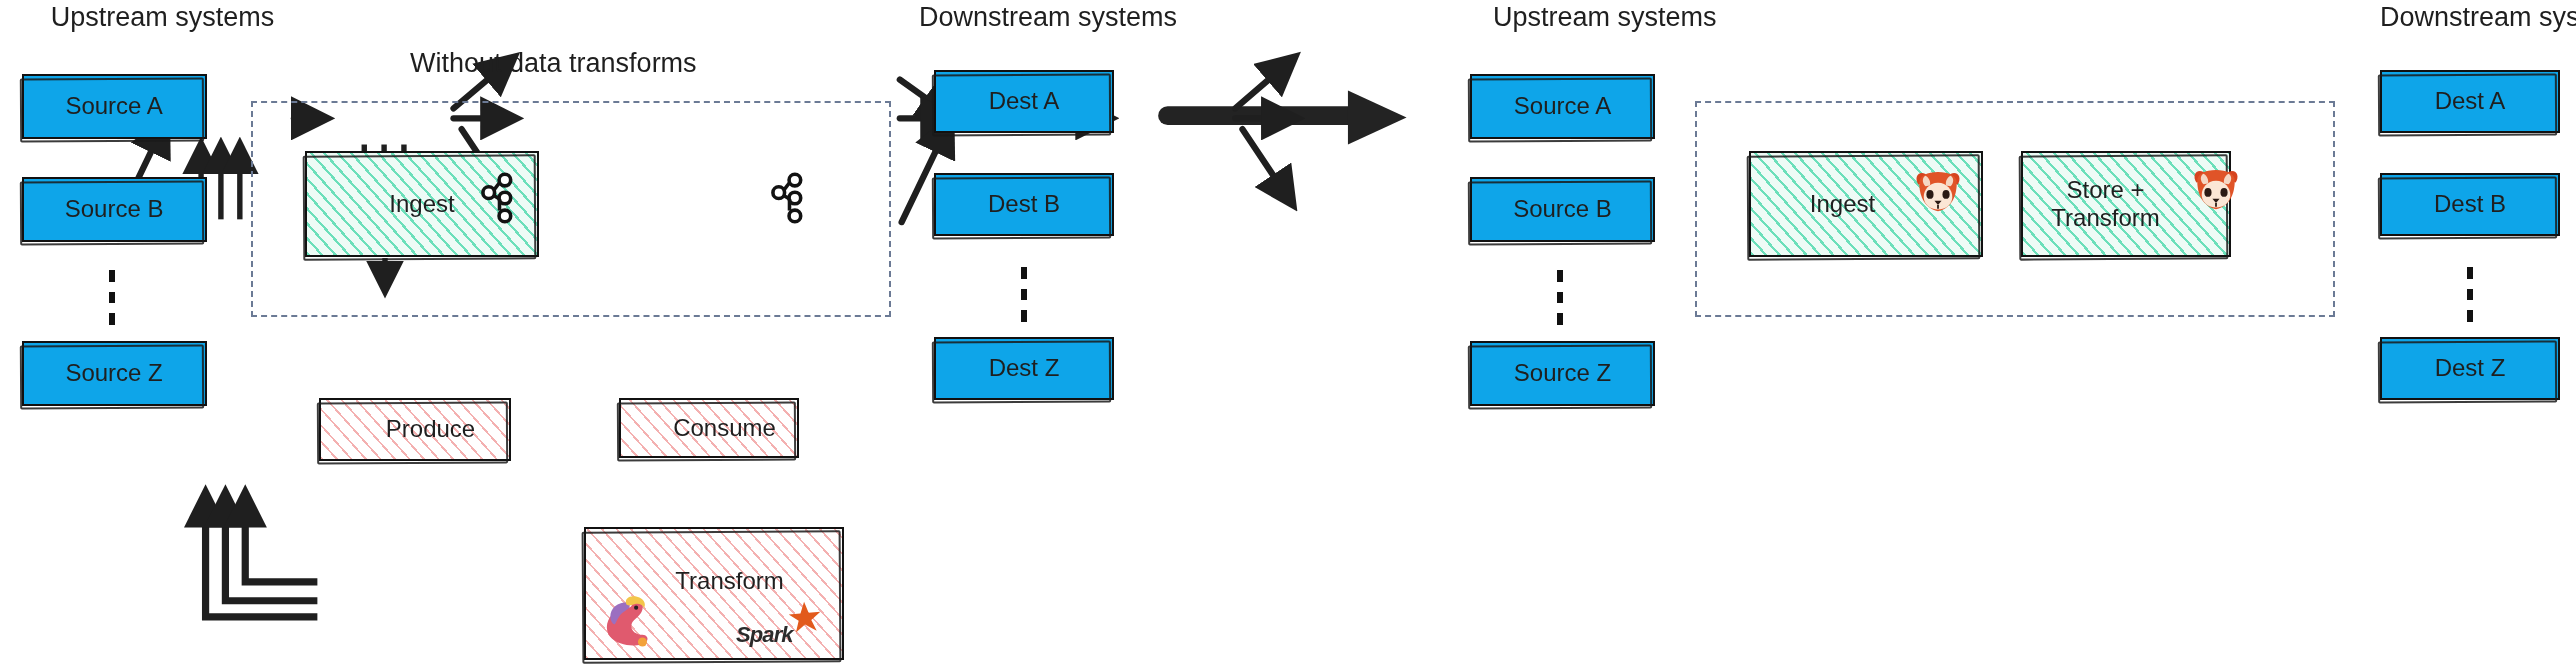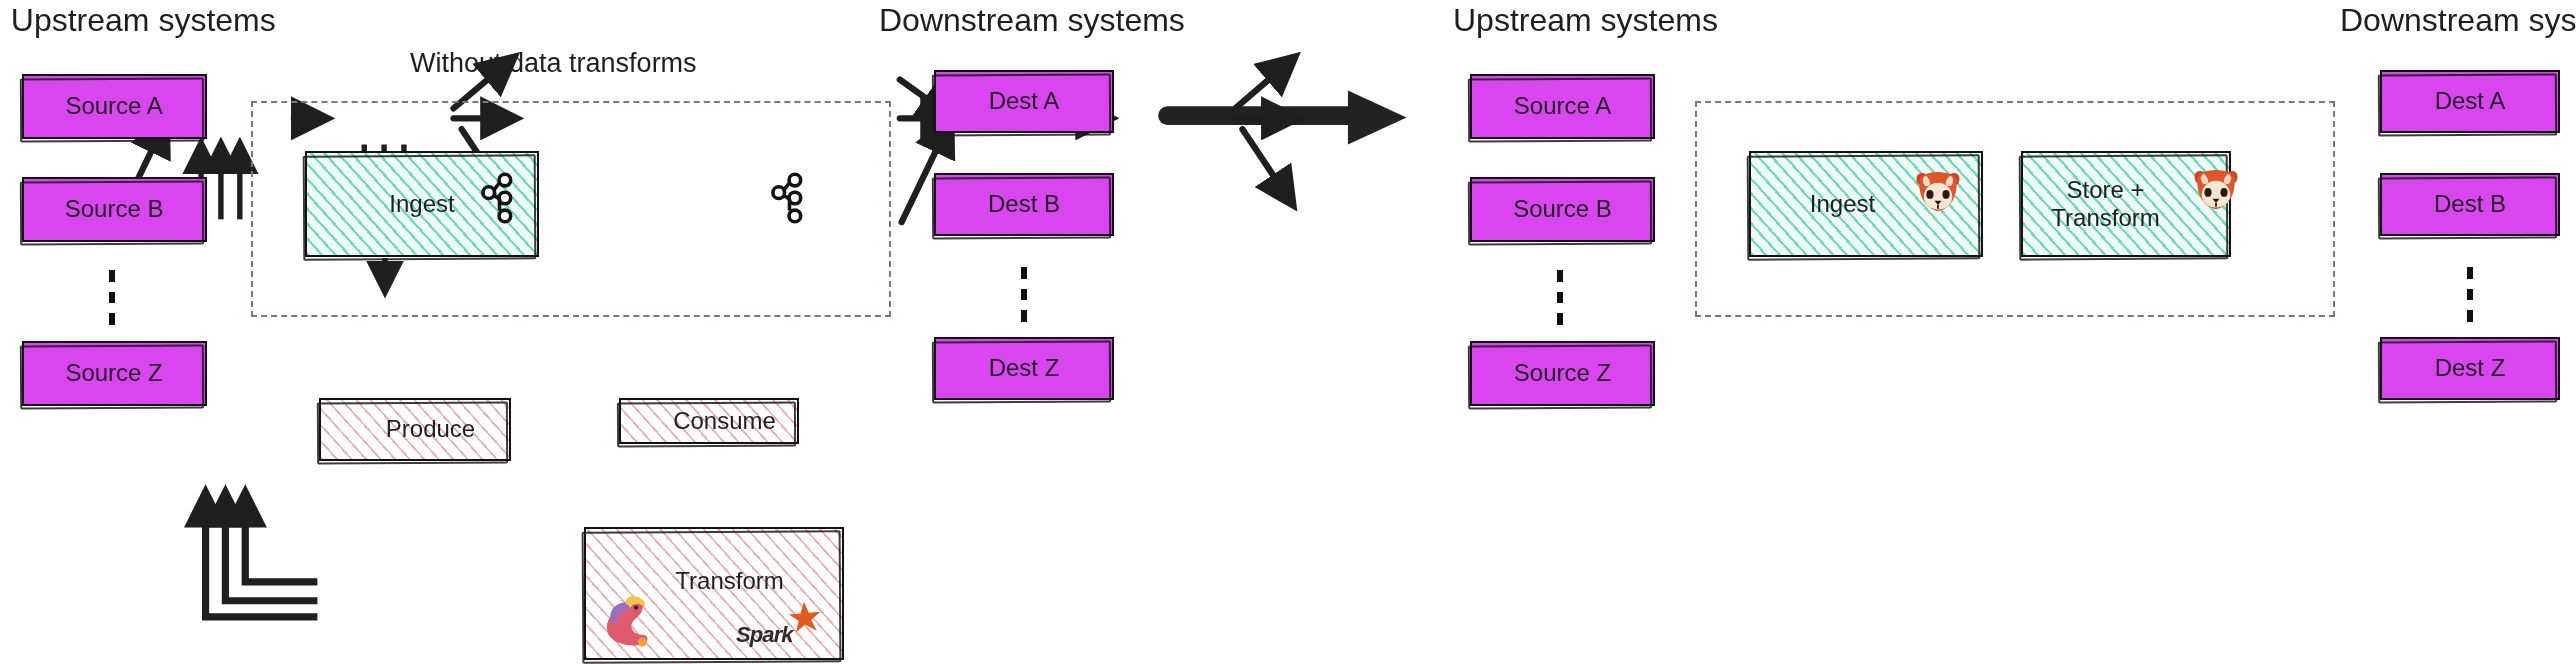--- a/index.html
+++ b/index.html
@@ -14,33 +14,33 @@
     height: 665px;
     background: #ffffff;
     overflow: hidden;
   }
   .lbl {
     position: absolute;
     color: #1f1f1f;
     white-space: nowrap;
     line-height: 1.15;
   }
-  .section-head { font-size: 32px; }
+  .section-head { font-size: 27px; margin-left: 40px; }
   .panel-title  { font-size: 27px; text-align: right; }
 
   
   .box {
     position: absolute;
     display: flex;
     align-items: center;
     justify-content: center;
     color: #1f1f1f;
     font-size: 24px;
     text-align: center;
-    background: #d946ef;
+    background: #0ea5e9;
     border: 2.7px solid #111111;
   }
   .box .txt { position: relative; z-index: 3; line-height: 1.18; }
   
   .box::before {
     content: "";
     position: absolute;
     left: -3.6px; top: 1.8px; right: 0.9px; bottom: -4.5px;
     border: 2.3px solid #1a1a1a;
     border-radius: 1.8px;
@@ -266,21 +266,21 @@
       <i></i>
   </div>
   <div class="box plain" style="left:934px; top:337px; width:180px; height:63px;">
     <span class="txt">Dest Z</span>
   </div>
 
   <div class="box hatch-pink" style="left:319px; top:398px; width:192px; height:63px;">
     <span class="txt">Produce</span>
   </div>
 
-  <div class="box hatch-pink" style="left:619px; top:398px; width:180px; height:46px;">
+  <div class="box hatch-pink" style="left:619px; top:398px; width:180px; height:60px;">
     <span class="txt">Consume</span>
   </div>
 
   <div class="box hatch-pink" style="left:584px; top:527px; width:260px; height:133px; align-items:flex-start; justify-content:center;">
     <span class="txt" style="margin-top:38px;">Transform</span>
   </div>
 
   <svg class="icon" style="left:599px; top:595px;" width="58" height="56" viewBox="0 0 64 62">
     <path d="M12,46 C6,38 8,25 18,19 C26,14 34,16 36,12 C38,8 34,6 36,4 C42,2 50,8 48,16 C46,24 38,26 36,32 C34,40 42,44 48,44 C52,44 56,48 52,52 C46,58 22,58 12,46 Z" fill="#e05a6e"></path>
     <path d="M14,30 C10,22 14,12 24,9 C30,7 34,9 34,12 C34,16 26,18 22,24 C18,30 18,36 14,30 Z" fill="#9b6fc0"></path>

